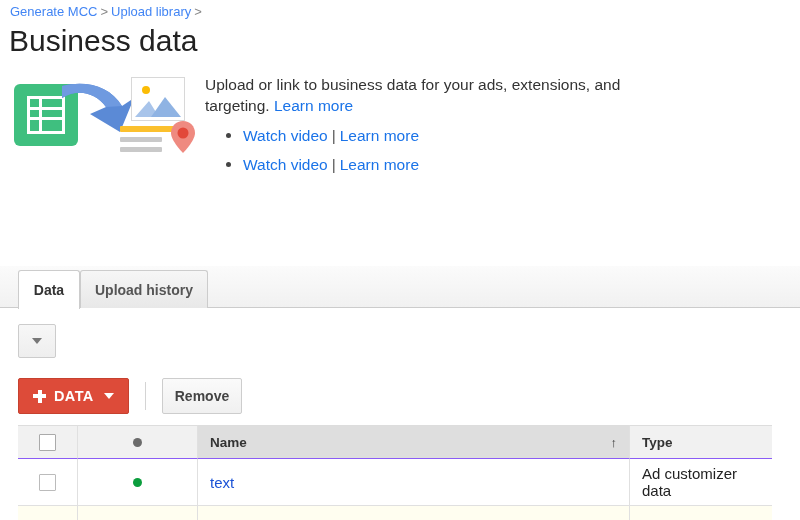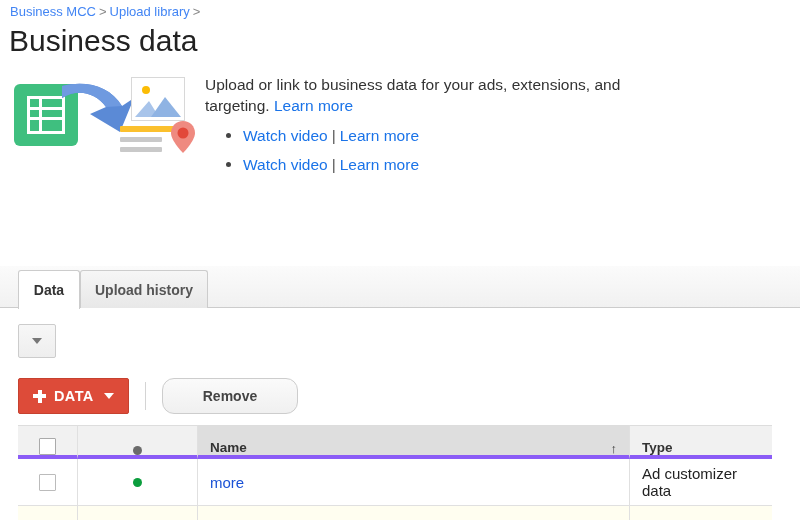--- a/index.html
+++ b/index.html
@@ -122,33 +122,33 @@
   .plus:before,.plus:after{content:"";position:absolute;background:#fff;}
   .plus:before{left:0;top:4.5px;width:13px;height:4px;}
   .plus:after{left:4.5px;top:0;width:4px;height:13px;}
   .caret-w{
     width:0;height:0;border-left:5px solid transparent;
     border-right:5px solid transparent;border-top:6px solid #fff;
     display:inline-block;margin-left:2px;
   }
   .tb-divider{width:1px;height:28px;background:#d4d4d4;margin:0 16px;}
   .btn-remove{
-    height:36px;padding:0 40px;box-sizing:border-box;
+    height:36px;padding:0 12px;box-sizing:border-box;
     background:linear-gradient(to bottom,#fafafa,#f0f0f0);
-    border:1px solid #cdcdcd;border-radius:12px;
+    border:1px solid #cdcdcd;border-radius:2px;
     font-size:14px;font-weight:bold;color:#444;
     display:flex;align-items:center;
   }
 
   
   .table{position:absolute;left:18px;top:425px;width:782px;}
   .trow{display:flex;align-items:stretch;}
   .thead .tcell{
-    background:#f1f1f1;border-bottom:4px solid #8b5cf6;border-top:1px solid #ddd;
-    font-size:13.5px;font-weight:bold;color:#333;align-items:flex-end;
+    background:#f1f1f1;border-bottom:1px solid #8b5cf6;border-top:1px solid #ddd;
+    font-size:13.5px;font-weight:bold;color:#333;
   }
   .thead .tcell.sorted{background:#dedede;}
   .tcell{
     box-sizing:border-box;border-right:1px solid #e0e0e0;
     display:flex;align-items:center;padding:0 12px;height:34px;
   }
   .tbody .tcell{
     height:47px;border-bottom:1px solid #e0e0e0;background:#fff;
     font-size:15px;color:#222;
   }
@@ -167,21 +167,21 @@
   .dot-green{background:#0b9d3d;}
   .namelink{color:#1a52d6;text-decoration:none;font-size:15px;}
   .sortarrow{font-size:13px;color:#333;line-height:1;}
 </style>
 </head>
 <body>
 
 <div class="page">
 
   <div class="breadcrumb">
-    <a href="#">Business MCC</a><span class="sep">&gt;</span><a href="#">Upload library</a><span class="sep">&gt;</span>
+    <a href="#">Generate MCC</a><span class="sep">&gt;</span><a href="#">Upload library</a><span class="sep">&gt;</span>
   </div>
 
   <div class="page-title">Business data</div>
 
   <div class="promo">
 
     <div class="illus">
       <div class="sheet">
         <div class="grid">
           <div class="gl" style="left:0;top:8px;width:32px;height:3px;"></div>
@@ -274,21 +274,21 @@
 
     <div class="tbody">
       <div class="trow">
         <div class="tcell c-check">
           <span class="chk"></span>
         </div>
         <div class="tcell c-dot">
           <span class="dot dot-green"></span>
         </div>
         <div class="tcell c-name">
-          <a href="#" class="namelink">more</a>
+          <a href="#" class="namelink">text</a>
         </div>
         <div class="tcell c-type">Ad customizer data</div>
       </div>
 
       <div class="trow highlight">
         <div class="tcell c-check"></div>
         <div class="tcell c-dot"></div>
         <div class="tcell c-name"></div>
         <div class="tcell c-type"></div>
       </div>

